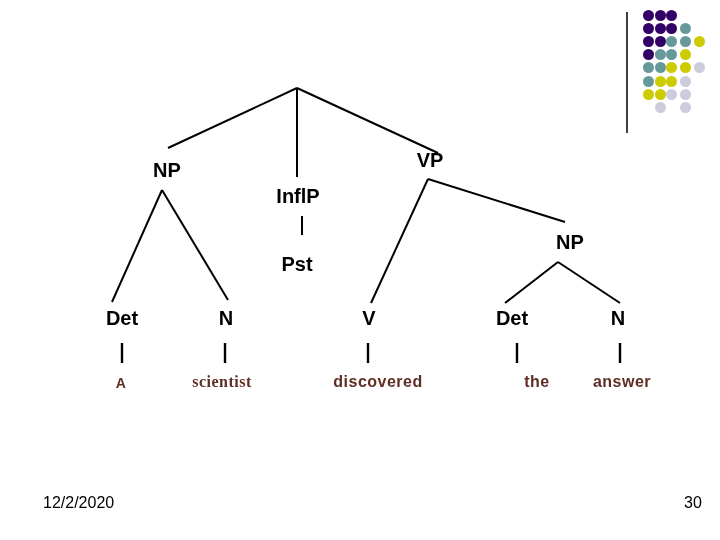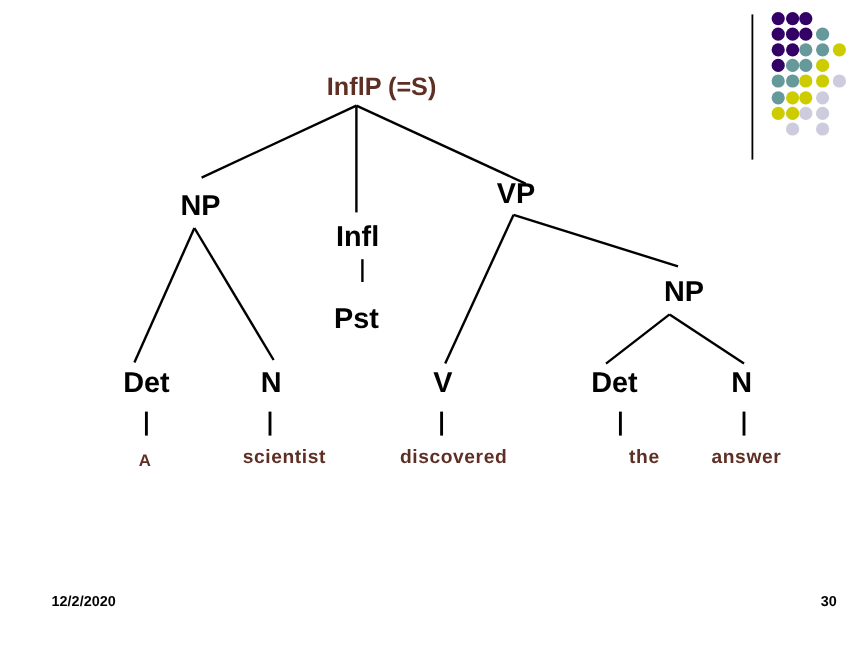--- a/index.html
+++ b/index.html
@@ -15,30 +15,30 @@
   svg.tree-lines { position: absolute; left: 0; top: 0; }
 
   .node {
     position: absolute;
     transform: translateX(-50%);
     white-space: nowrap;
     font-weight: bold;
     color: #000000;
     line-height: 1;
   }
-  .cat       { font-size: 24px; }
+  .cat       { font-size: 20px; }
   .root-lbl  { font-size: 21px; color: var(--accent, #5e2f24); }
   .leaf      { font-size: 16px; letter-spacing: 0.5px; color: var(--accent, #5e2f24); }
   .leaf-sm   { font-size: 14px; }
 
   .footer-text {
     position: absolute;
-    font-size: 12px;
+    font-size: 16px;
     color: #000000;
-    font-weight: bold;
+    font-weight: normal;
   }
 
   .dot {
     position: absolute;
     width: 11px;
     height: 11px;
     border-radius: 50%;
   }
 </style>
 </head>
@@ -96,45 +96,44 @@
       <span class="dot" style="left: 666px; top: 75.5px; background: rgb(204, 204, 0);"></span>
       <span class="dot" style="left: 679.5px; top: 75.5px; background: rgb(204, 204, 221);"></span>
       <span class="dot" style="left: 642.5px; top: 88.7px; background: rgb(204, 204, 0);"></span>
       <span class="dot" style="left: 654.5px; top: 88.7px; background: rgb(204, 204, 0);"></span>
       <span class="dot" style="left: 666px; top: 88.7px; background: rgb(204, 204, 221);"></span>
       <span class="dot" style="left: 679.5px; top: 88.7px; background: rgb(204, 204, 221);"></span>
       <span class="dot" style="left: 654.5px; top: 101.9px; background: rgb(204, 204, 221);"></span>
       <span class="dot" style="left: 679.5px; top: 101.9px; background: rgb(204, 204, 221);"></span>
     </div>
 
-  <div class="node root-lbl" style="left:318px; top:62px;">InflP (=S)</div>
 
   <div class="node cat" style="left:167px; top:160px;">NP</div>
 
   <div class="node cat" style="left:430px; top:150px;">VP</div>
 
-  <div class="node cat" style="left:298px; top:186px;">Infl</div>
+  <div class="node cat" style="left:298px; top:186px;">InflP</div>
 
   <div class="node cat" style="left:297px; top:254px;">Pst</div>
 
   <div class="node cat" style="left:570px; top:232px;">NP</div>
 
   <div class="node cat" style="left:122px; top:308px;">Det</div>
 
   <div class="node cat" style="left:226px; top:308px;">N</div>
 
   <div class="node cat" style="left:369px; top:308px;">V</div>
 
   <div class="node cat" style="left:512px; top:308px;">Det</div>
 
   <div class="node cat" style="left:618px; top:308px;">N</div>
 
   <div class="node leaf leaf-sm" style="left:121px; top:376px;">A</div>
 
-  <div class="node leaf" style="left:237px; top:374px;">scientist</div>
+  <div class="node leaf" style="left:222px; top:374px;font-family:Liberation Serif, serif;">scientist</div>
 
   <div class="node leaf" style="left:378px; top:374px;">discovered</div>
 
   <div class="node leaf" style="left:516px; top:374px;margin-left:21px;">the</div>
 
   <div class="node leaf" style="left:622px; top:374px;">answer</div>
 
   <div class="footer-text" style="left:43px; top:494px;">12/2/2020</div>
 
   <div class="footer-text" style="left:684px; top:494px;">30</div>

